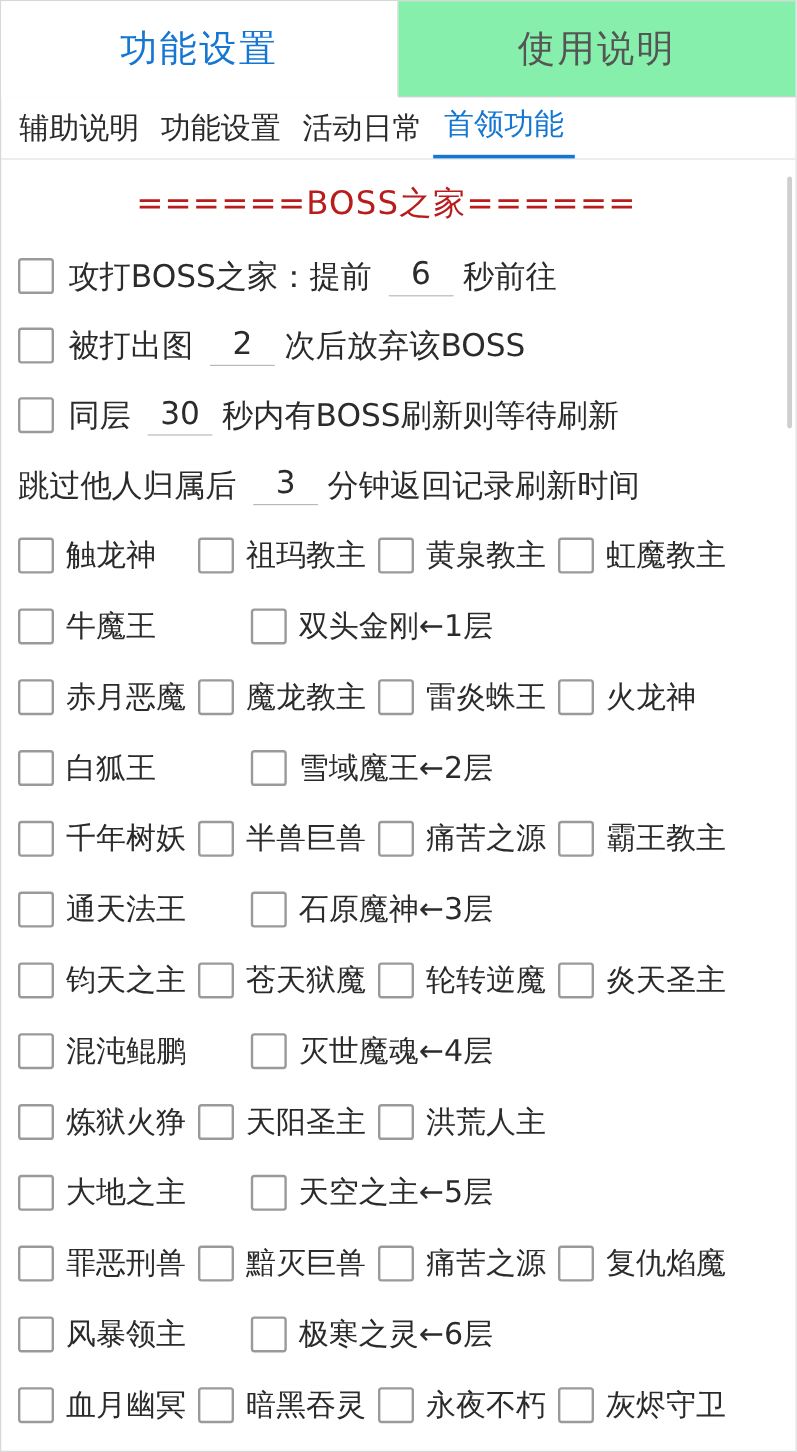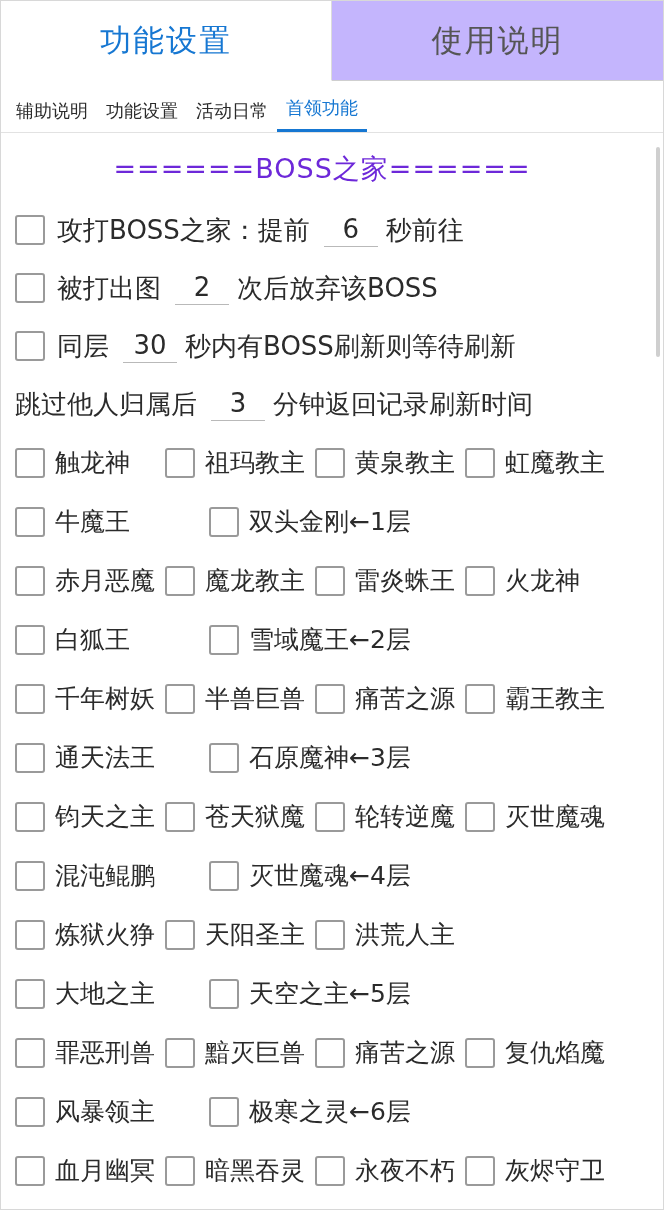--- a/index.html
+++ b/index.html
@@ -25,41 +25,41 @@
     background: #f1f1f1;
   }
   .toptab {
     flex: 1 1 50%;
     display: flex;
     align-items: center;
     justify-content: center;
     font-size: 31px;
     color: #555;
     letter-spacing: 2px;
-    background: #c4b5fd;
+    background: #86efac;
     border-bottom: 1px solid #cfcfcf;
   }
   .toptab.active {
     color: #1677d2;
     background: #ffffff;
     border-bottom: 1px solid #ffffff;
     border-right: 1px solid #dcdcdc;
   }
 
   
   .subtabs {
     display: flex;
     align-items: flex-end;
     height: 52px;
     padding: 0 6px;
     border-bottom: 1px solid #e2e2e2;
     gap: 0px;
   }
   .subtab {
-    font-size: 18px;
+    font-size: 25px;
     color: #2b2b2b;
     padding: 4px 9px 9px 9px;
     white-space: nowrap;
   }
   .subtab.active {
     color: #1677d2;
     border-bottom: 3px solid #1677d2;
   }
 
   
@@ -75,21 +75,21 @@
     top: 14px;
     width: 4px;
     height: 210px;
     background: #cfcfcf;
     border-radius: 2px;
   }
 
   .section-title {
     text-align: center;
     font-size: 27px;
-    color: #6d28d9;
+    color: #b91c1c;
     letter-spacing: 1px;
     margin: 8px 0 14px 0;
     padding-right: 20px;
   }
 
   .row {
     display: flex;
     align-items: center;
     padding: 0 14px;
     height: 62px;
@@ -302,21 +302,21 @@
       <div class="bosscell">
         <div class="cb"></div>
         <span class="bossname">苍天狱魔</span>
       </div>
       <div class="bosscell">
         <div class="cb"></div>
         <span class="bossname">轮转逆魔</span>
       </div>
       <div class="bosscell">
         <div class="cb"></div>
-        <span class="bossname">灭世魔魂</span>
+        <span class="bossname">炎天圣主</span>
       </div>
     </div>
 
     <div class="bossrow c2">
       <div class="bosscell">
         <div class="cb"></div>
         <span class="bossname">混沌鲲鹏</span>
       </div>
       <div class="bosscell">
         <div class="cb"></div>

